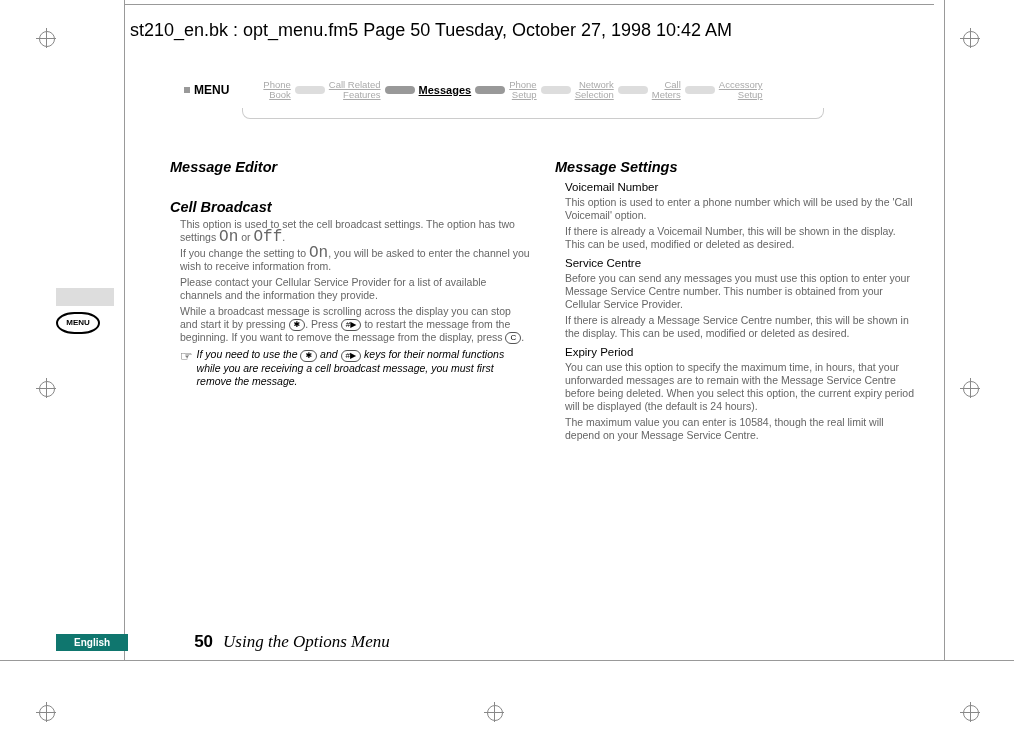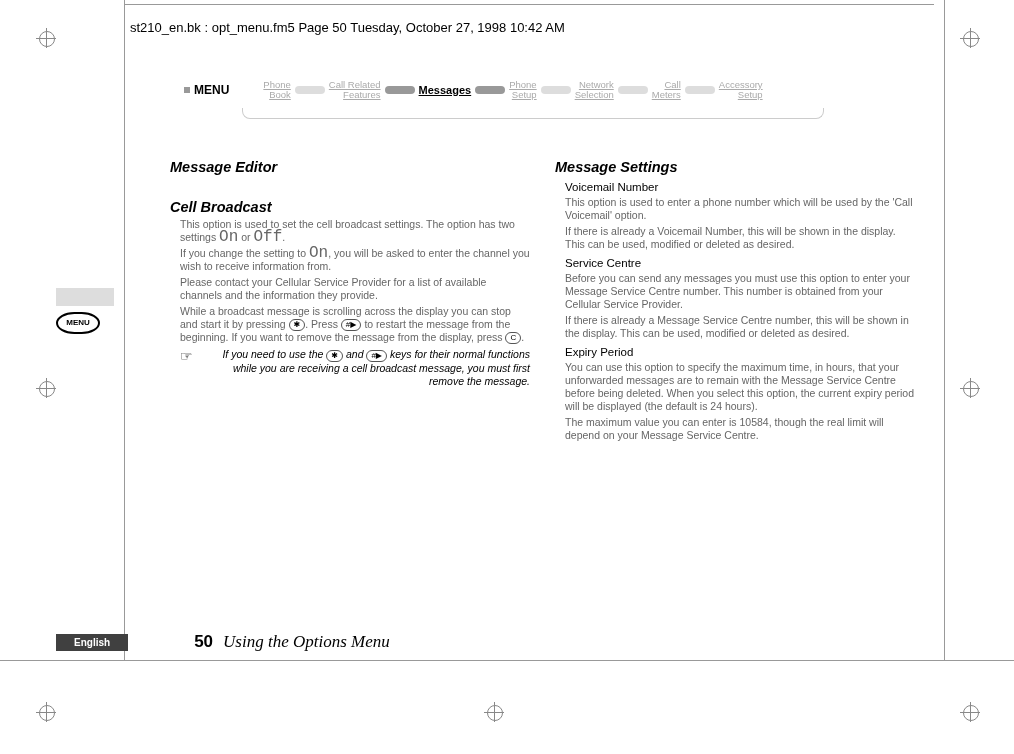--- a/index.html
+++ b/index.html
@@ -14,43 +14,43 @@
     color: #555;
   }
   .crop-top { position:absolute; left:124px; right:80px; top:4px; border-top:0.5px solid #999;}
   .crop-bottom { position:absolute; left:0; right:0; top:660px; border-top:0.5px solid #999;}
   .crop-left { position:absolute; top:0; bottom:0; left:124px; border-left:0.5px solid #999; height:660px;}
   .crop-right { position:absolute; top:0; bottom:0; left:944px; border-left:0.5px solid #999; height:660px;}
   .reg { position:absolute; width:20px; height:20px; }
   .reg:before { content:""; position:absolute; left:50%; top:0; height:100%; border-left:0.6px solid #888;}
   .reg:after  { content:""; position:absolute; top:50%; left:0; width:100%; border-top:0.6px solid #888;}
   .reg .circ { position:absolute; left:3px; top:3px; width:14px; height:14px; border:0.6px solid #888; border-radius:50%;}
-  .header-line { position:absolute; left:130px; top:20px; font-size:13px; color:#000; }
+  .header-line { position:absolute; left:130px; top:20px; font-size:18px; color:#000; }
   .menu-row { position:absolute; left:184px; top:80px; display:flex; align-items:center; gap:0;}
   .menu-box { width:6px; height:6px; background:#999; margin-right:4px;}
   .menu-label { font-weight:bold; font-size:12px; color:#000; }
   .navitem { text-align:right; font-size:9.5px; line-height:10px; color:#aaa; padding:0 4px; position:relative;text-decoration:underline;}
   .navitem.active { color:#000; font-weight:bold; font-size:11px;}
   .connector { width:30px; height:8px; background:#ddd; border-radius:4px; align-self:center;}
   .connector.dark { background:#999;}
   .nav-underline { position:absolute; left:242px; right:190px; top:108px; height:10px; border:1px solid #ccc; border-top:none; border-radius:0 0 8px 8px;}
   .col { position:absolute; top:135px; width:360px; }
   .col-left { left:170px; }
   .col-right { left:555px; }
   h2.sec { font-style:italic; font-weight:bold; font-size:14.5px; color:#000; margin:24px 0 2px 0;}
   h3.sub { font-weight:normal; font-size:11.5px; color:#000; margin:6px 0 2px 10px;}
   p.body { margin:3px 0 3px 10px; line-height:13px; color:#666;}
   p.body .mono { font-family: "Courier New", monospace; font-size:16px;}
   .note { display:flex; margin:4px 0 0 10px; }
   .note .icon { font-size:14px; margin-right:4px; color:#000;}
-  .note .txt { font-style:italic; color:#000; line-height:13px;text-align:right;}
+  .note .txt { font-style:italic; color:#000; line-height:13px;}
   .keyoval { display:inline-block; border:1px solid #555; border-radius:8px; padding:0 4px; font-size:8px; line-height:10px; color:#000; font-style:normal; vertical-align:middle;}
   .menu-btn { position:absolute; left:56px; top:312px; border:2px solid #000; border-radius:50%/60%; width:40px; height:18px; font-size:8px; font-weight:bold; color:#000; text-align:center; line-height:18px;}
   .footer { position:absolute; left:56px; top:632px; display:flex; align-items:center;}
-  .lang-badge { background:#404040; color:#fff; font-size:10px; font-weight:bold; padding:3px 18px;}
+  .lang-badge { background:#0f766e; color:#fff; font-size:10px; font-weight:bold; padding:3px 18px;}
   .pagenum { font-weight:bold; color:#000; font-size:17px; margin-left:66px;}
   .footer-title { font-style:italic; font-size:17px; color:#000; margin-left:10px; font-family: 'Times New Roman', serif;}
   .side-bar { position:absolute; left:56px; top:288px; width:58px; height:18px; background:#ddd;}
 </style>
 </head>
 <body>
 
 <div class="crop-top"></div>
 <div class="crop-bottom"></div>
 <div class="crop-left"></div>

